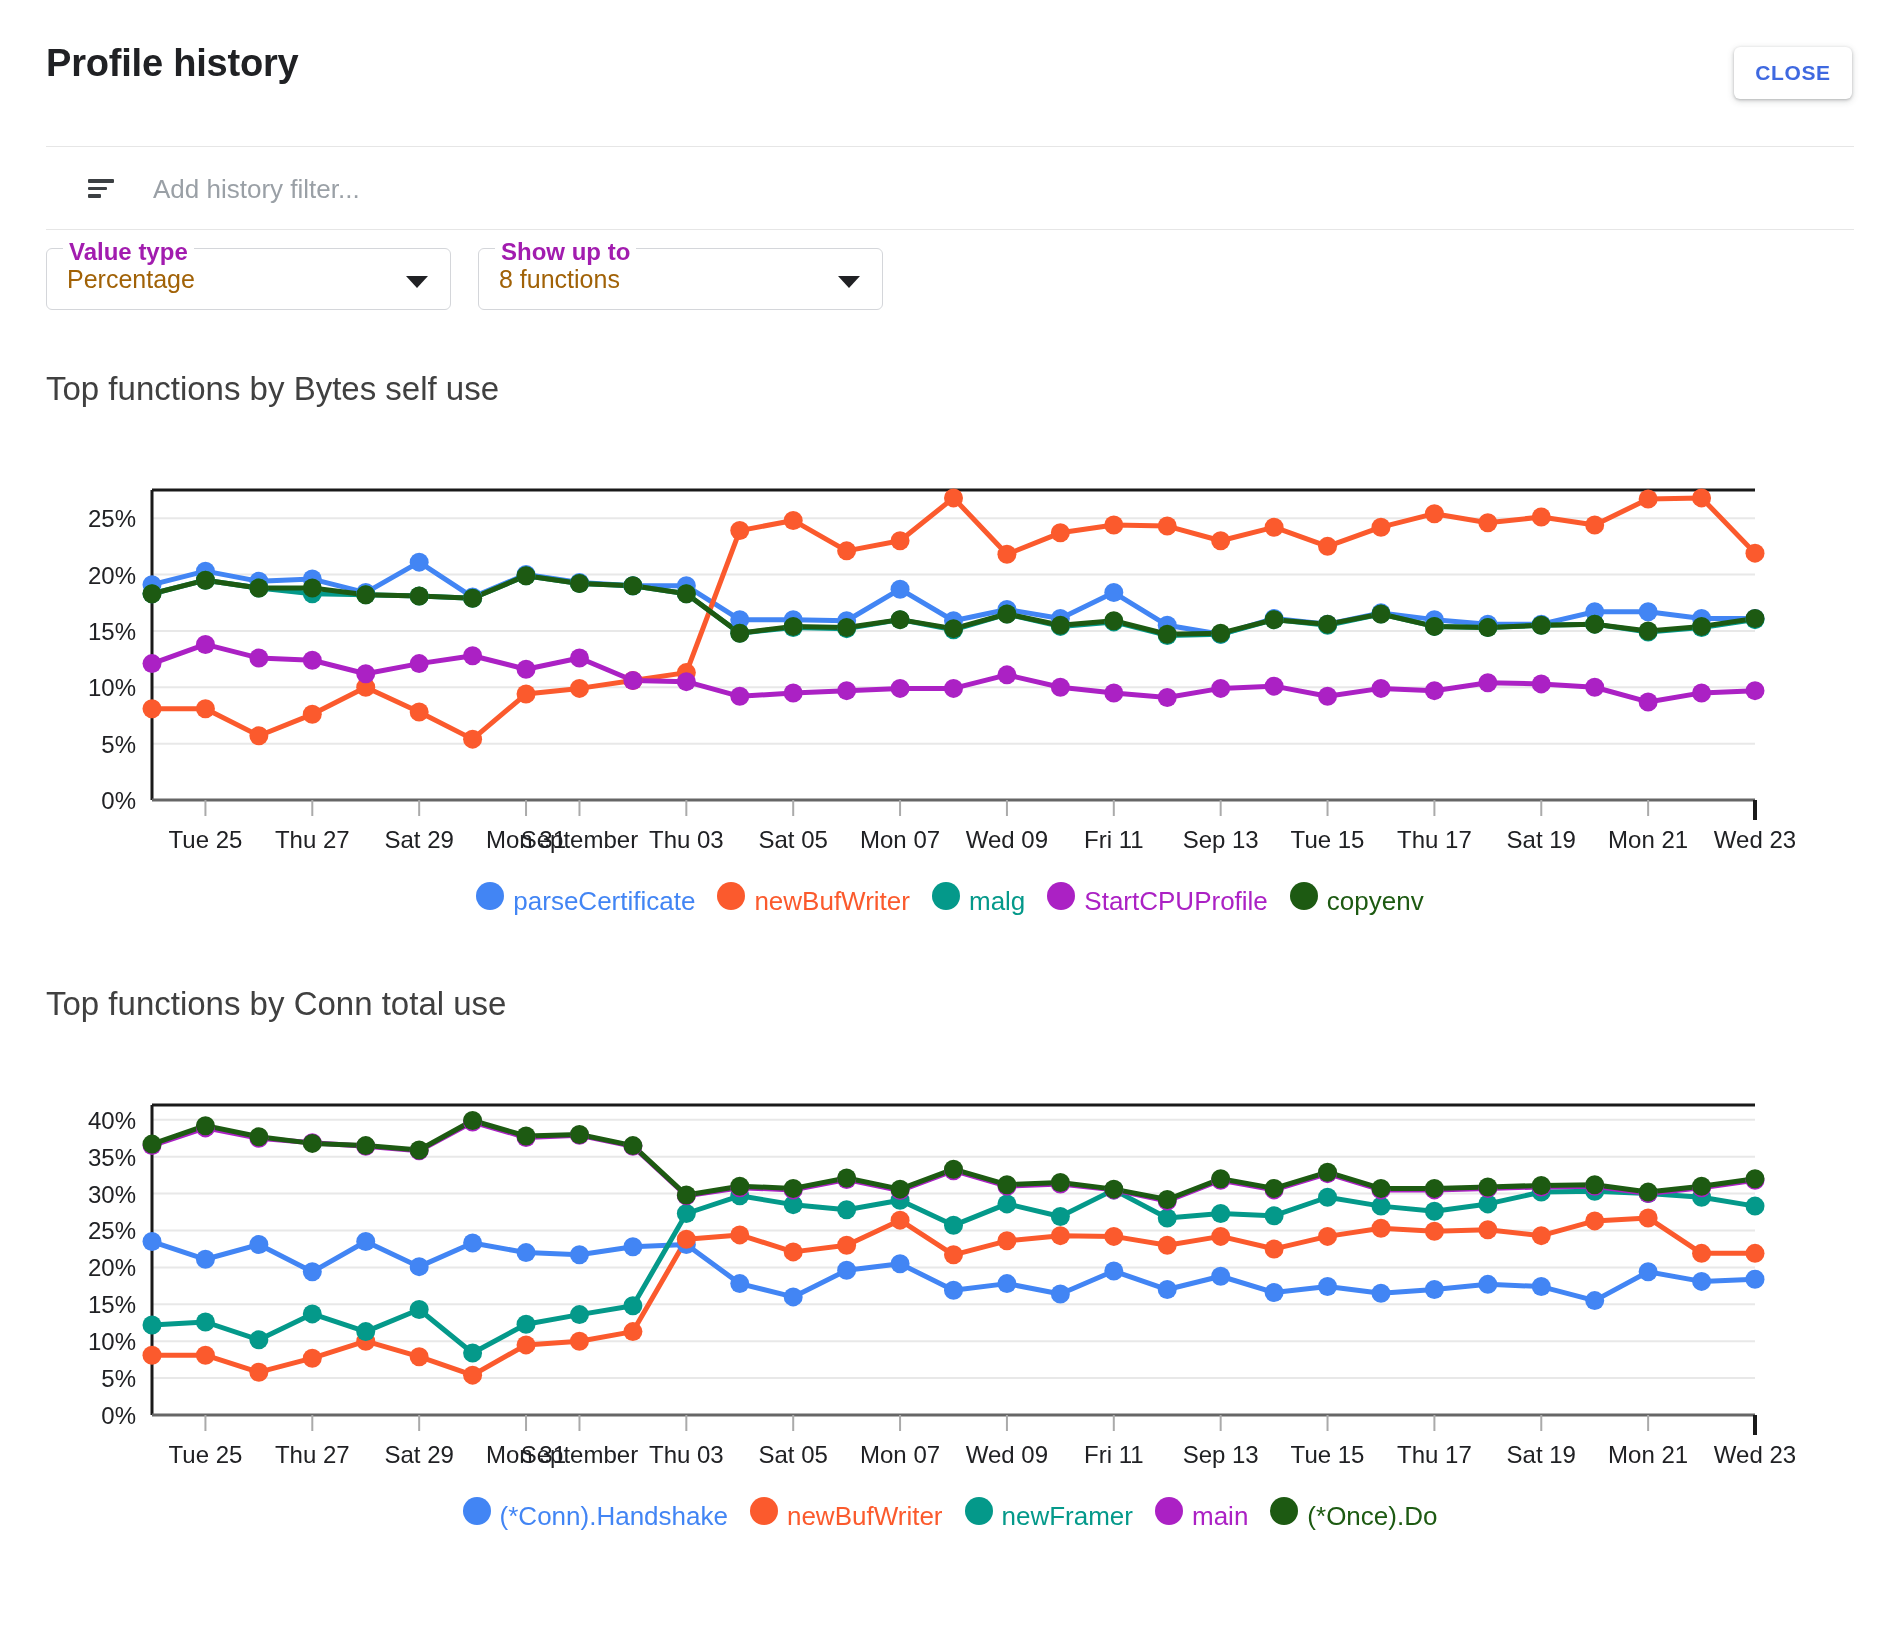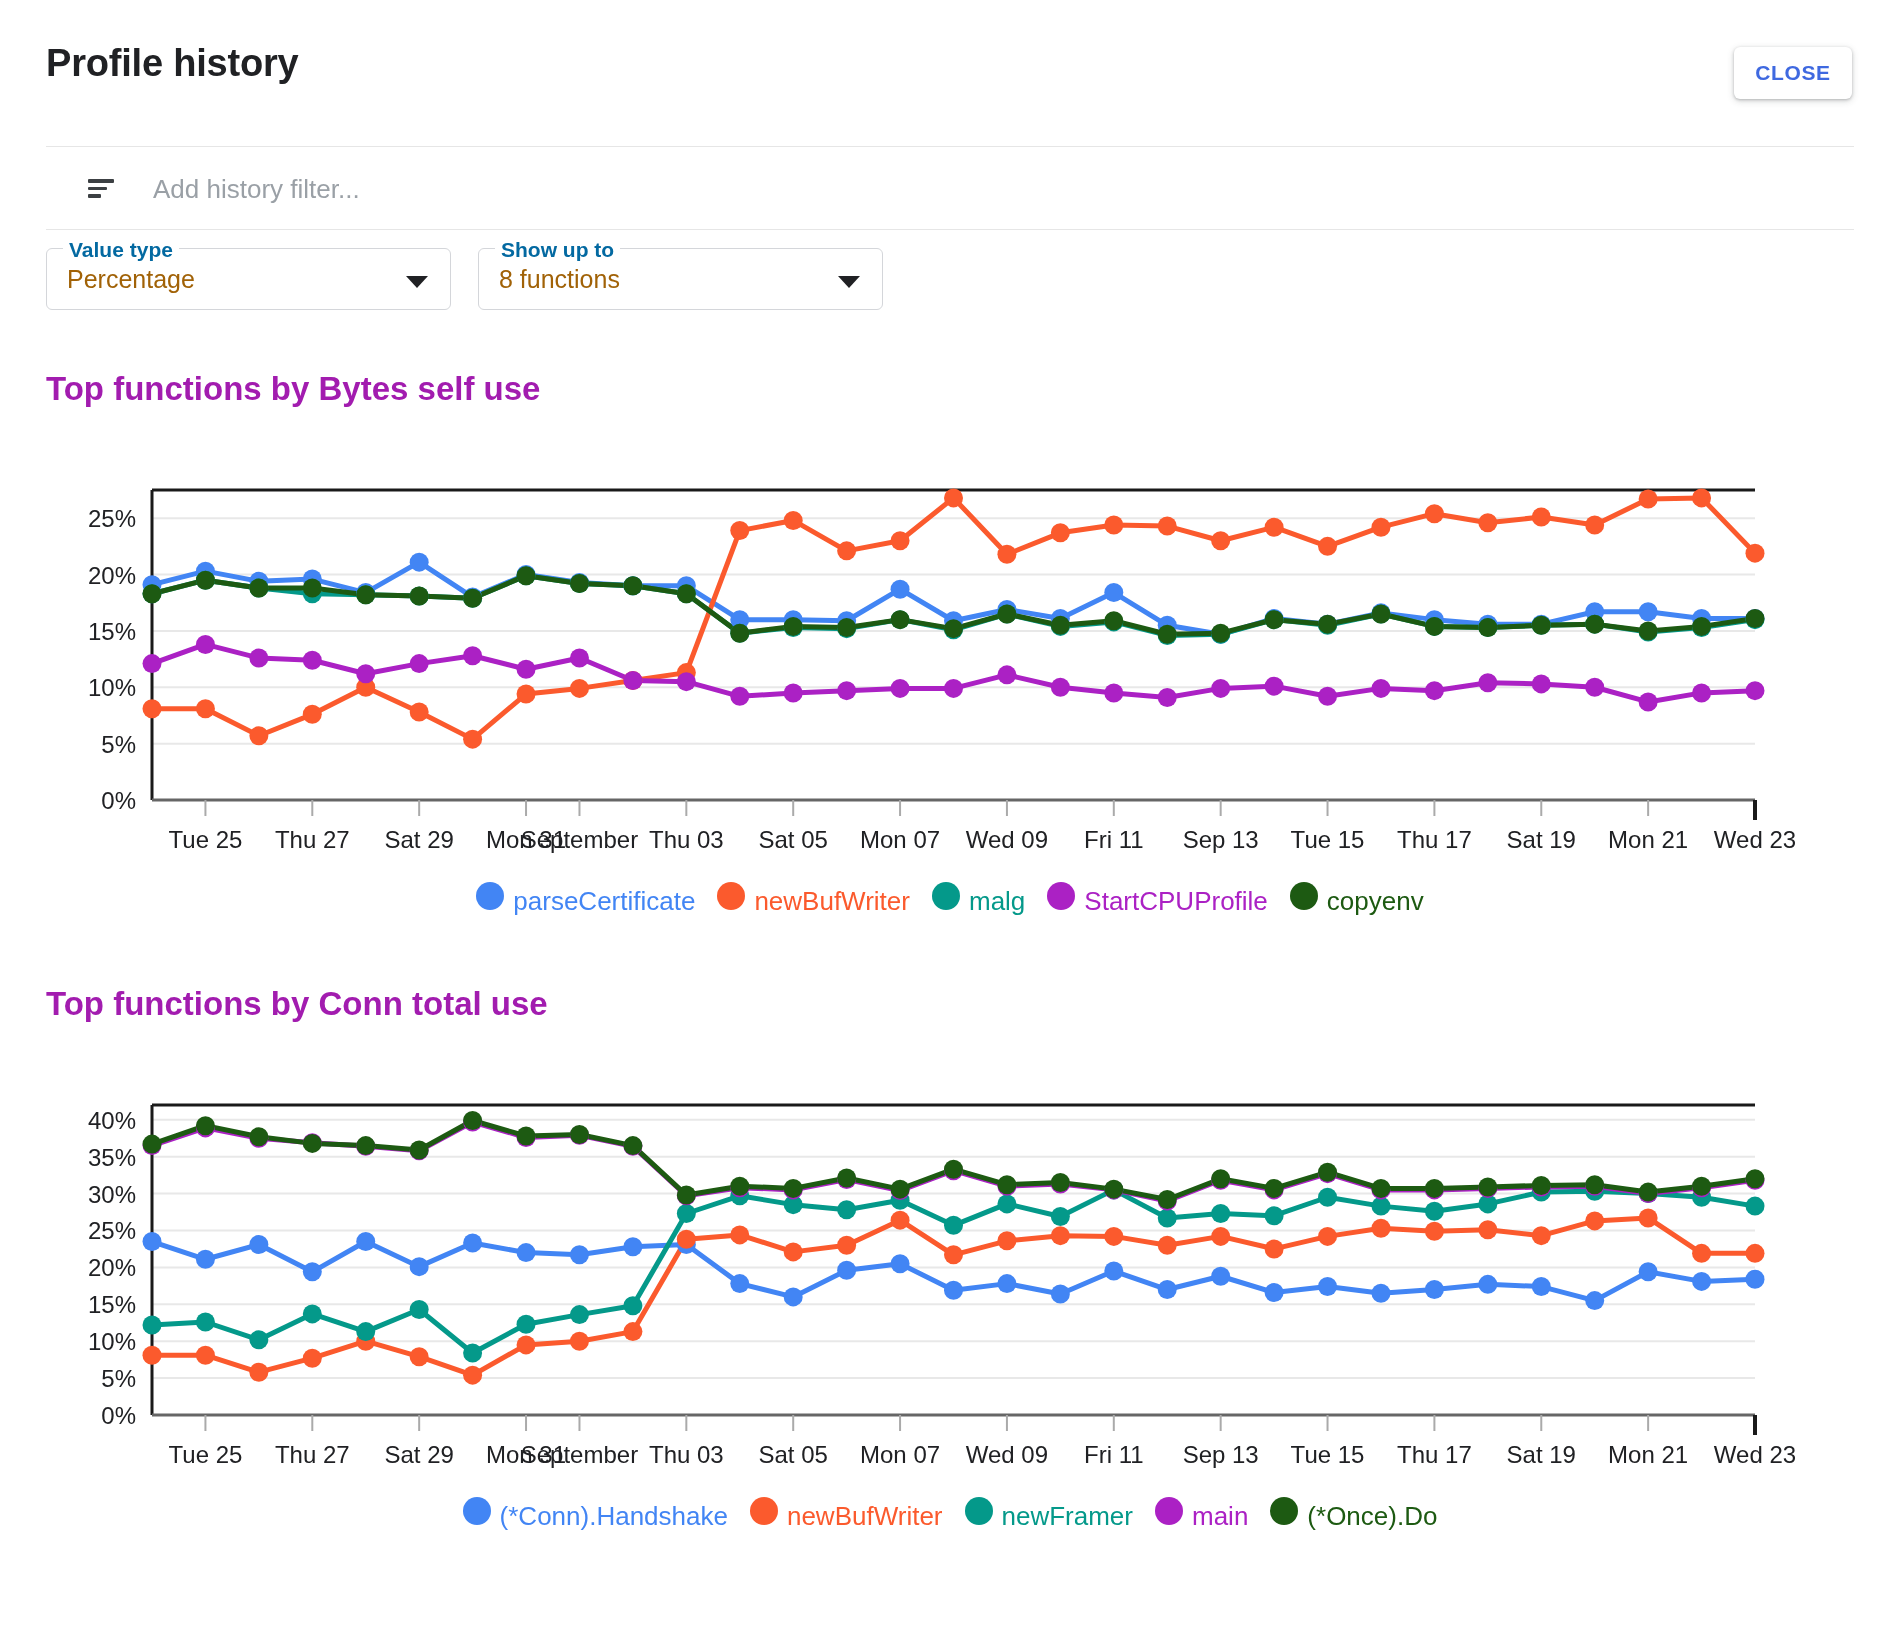--- a/index.html
+++ b/index.html
@@ -61,38 +61,38 @@
   .selects { position: absolute; left: 46px; top: 248px; height: 66px; }
   .field {
     position: absolute; height: 62px;
     border: 1px solid #d4d6da; border-radius: 6px; background: #fff;
   }
   .field.f1 { left: 0px;   top: 0; width: 405px; }
   .field.f2 { left: 432px; top: 0; width: 405px; }
   .field-label {
     position: absolute; left: 16px; top: -11px;
     background: #fff; padding: 0 6px;
-    font-size: 21px; font-weight: 700; color: #0369a1; white-space: nowrap;
+    font-size: 24px; font-weight: 700; color: #a21caf; white-space: nowrap;
   }
   .field-value {
     position: absolute; left: 20px; top: 16px;
     font-size: 25px; color: #a16207; white-space: nowrap;
   }
   .caret {
     position: absolute; right: 22px; top: 27px;
     width: 0; height: 0;
     border-left: 11px solid transparent; border-right: 11px solid transparent;
     border-top: 12px solid #202124;
   }
 
   
   .chart-block { position: absolute; left: 0; width: 1900px; }
   .chart-title {
     position: absolute; left: 46px; top: 0;
-    font-size: 33px; font-weight: 700; color: #a21caf; white-space: nowrap;
+    font-size: 33px; font-weight: 400; color: #404040; white-space: nowrap;
   }
   .chart-area { position: absolute; left: 0; }
   .chart-svg { display: block; }
 
   .legend {
     position: absolute; width: 1900px; text-align: center;
     white-space: nowrap;
   }
   .legend-item {
     display: inline-block; vertical-align: middle; margin: 0 11px;

